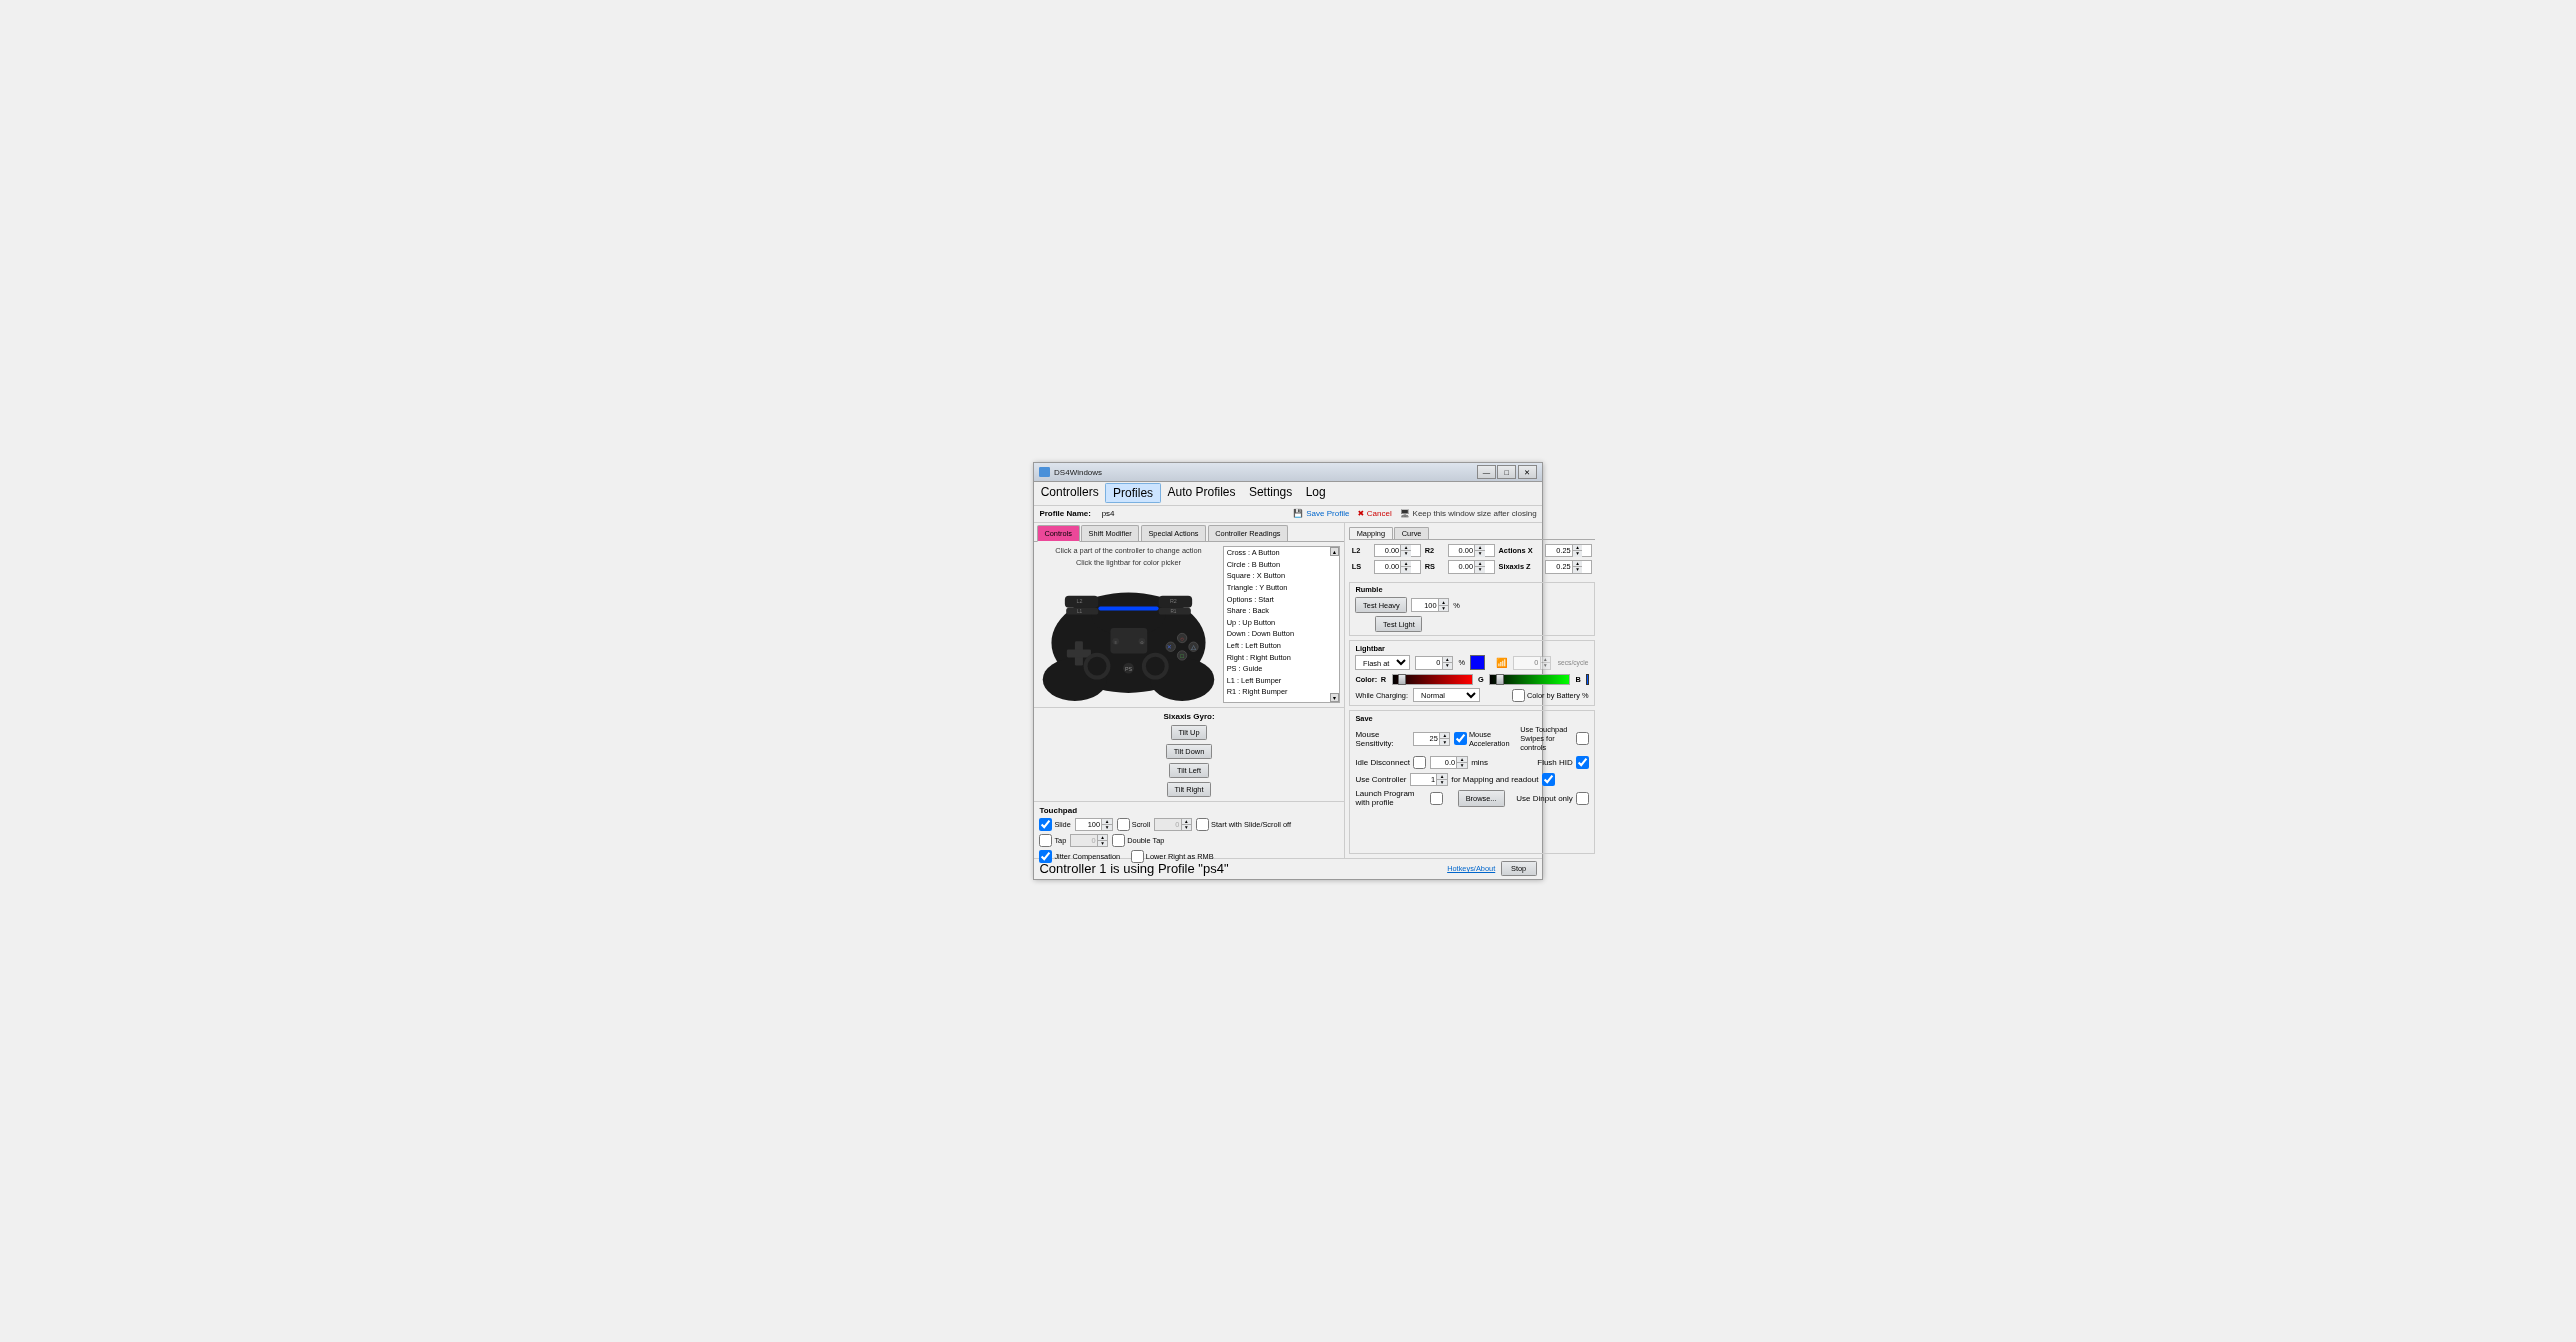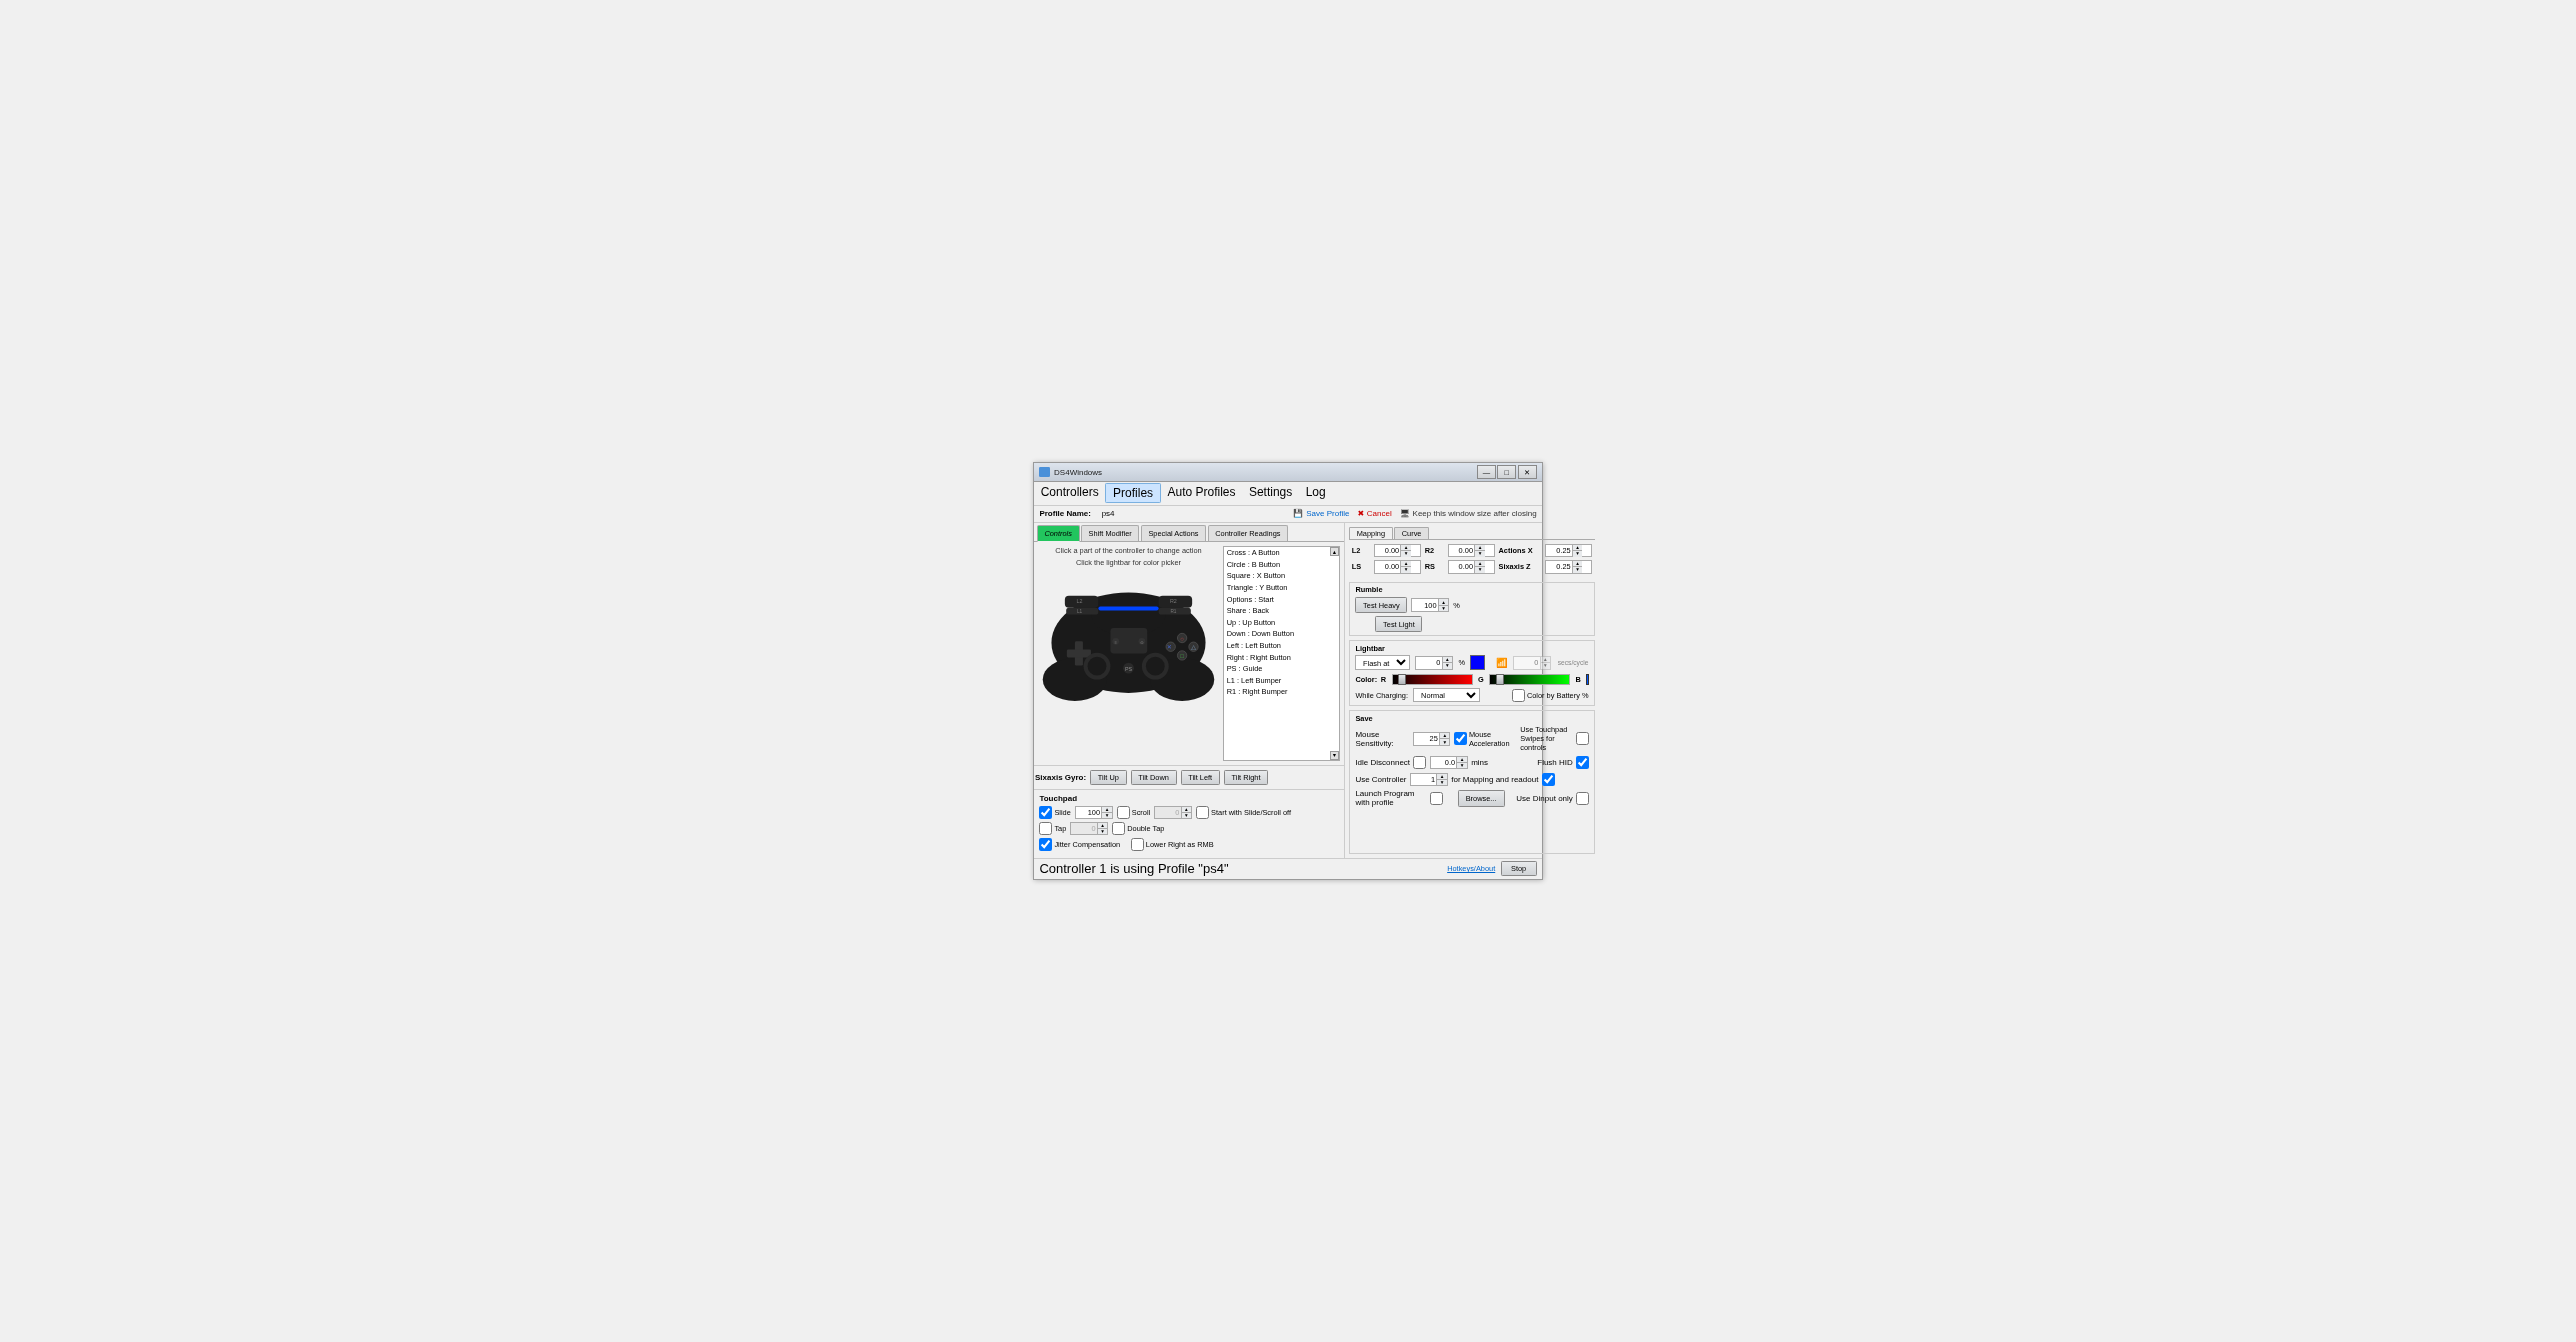--- a/index.html
+++ b/index.html
@@ -114,25 +114,24 @@
       padding: 2.7px 6.7px;
       border: 0.7px solid #aaa;
       border-bottom: none;
       background: #e0e0e0;
       cursor: pointer;
       margin-right: 1.3px;
       border-radius: 2px 2px 0 0;
       font-size: 7.4px;
     }
     .tab.active {
-      background: #22c55e;
+      background: #ec4899;
       border-bottom: 0.7px solid #f0f0f0;
       margin-bottom: -0.7px;
       z-index: 1;
-      font-style: italic;
     }
 
     .controls-area {
       display: flex;
       padding: 4px;
       gap: 4px;
       flex: 1;
     }
 
     .controller-section {
@@ -189,25 +188,26 @@
       align-items: center;
       justify-content: center;
       font-size: 5.4px;
       cursor: pointer;
       position: absolute;
     }
     .scroll-btn-up { top: 0; right: 0; }
     .scroll-btn-down { bottom: 0; right: 0; }
 
     .gyro-section {
-      padding: 4px 1px;
+      padding: 4px 16px;
       border-top: 0.7px solid #ccc;
       display: flex;
       align-items: center;
       gap: 4px;
+      flex-direction: column;
     }
     .gyro-label { font-size: 8px; font-weight: bold; }
     .gyro-btn {
       padding: 2px 6.7px;
       border: 0.7px solid #888;
       background: linear-gradient(to bottom, #e8eaec, #d0d3d6);
       cursor: pointer;
       font-size: 7.4px;
       border-radius: 1.3px;
     }

